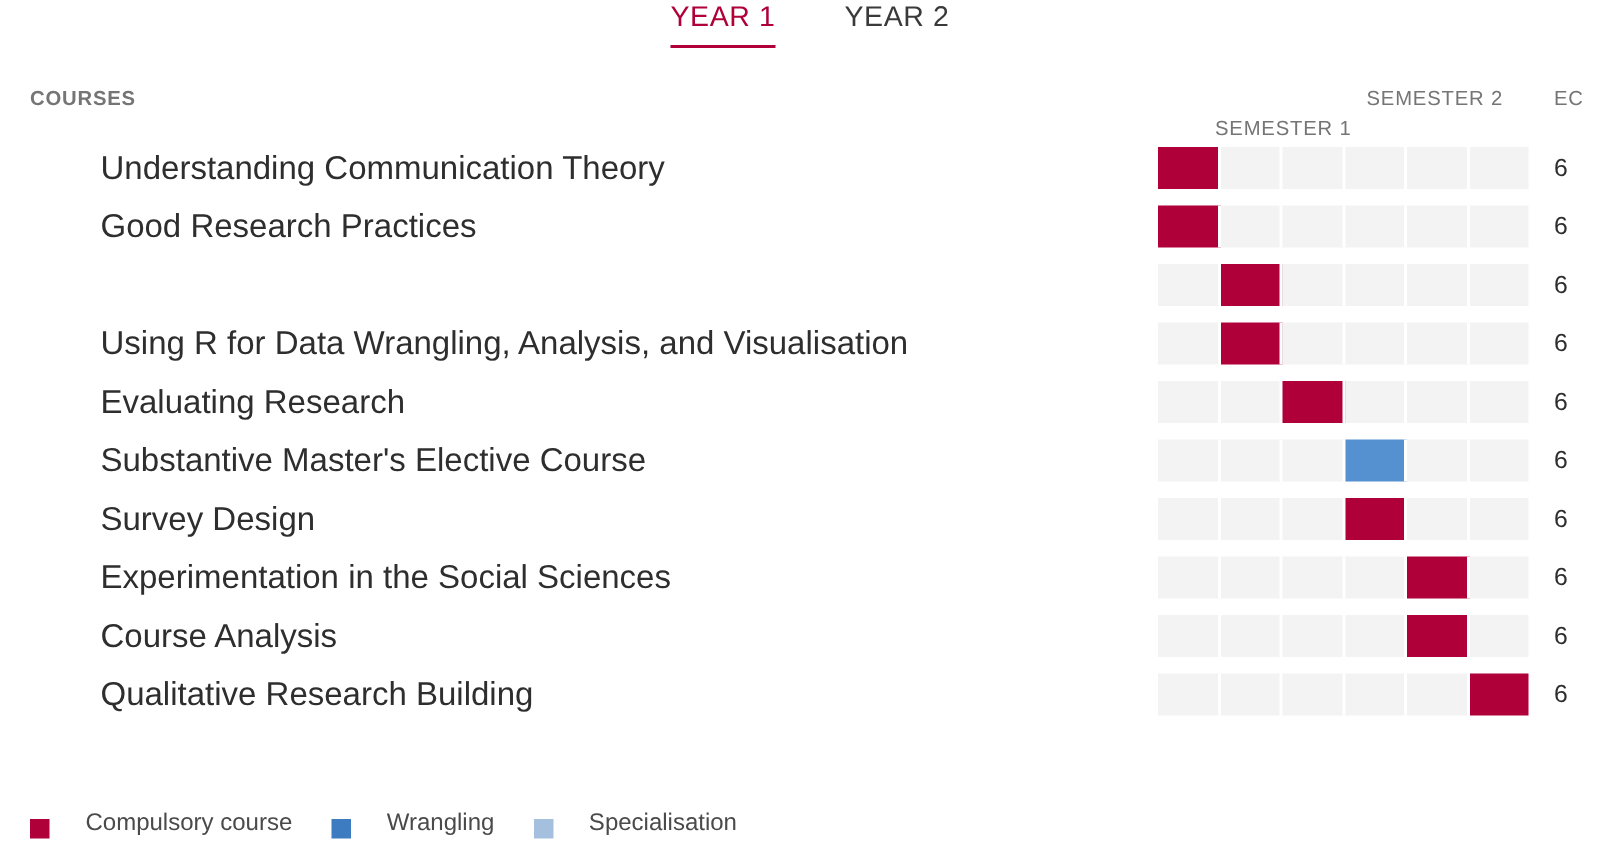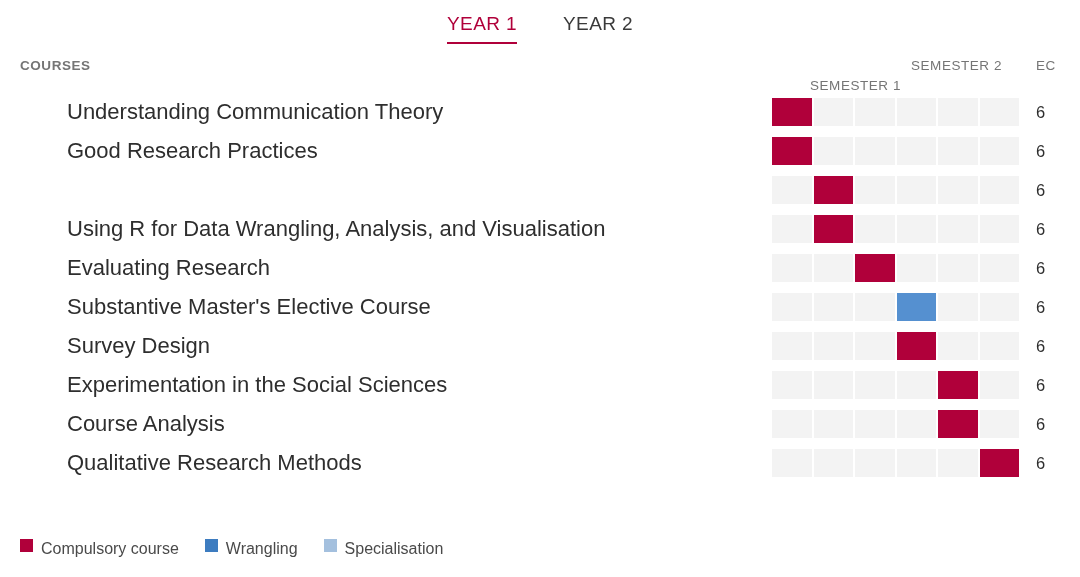--- a/index.html
+++ b/index.html
@@ -18,21 +18,20 @@
     height: 577px;
     background: #ffffff;
   }
 
   
   .tabs {
     display: flex;
     justify-content: center;
     align-items: flex-start;
     gap: 46px;
-    padding-top: 12px;
     height: 50px;
   }
   .tab {
     font-size: 19px;
     letter-spacing: 0.4px;
     color: #3a3a3a;
     padding-bottom: 6px;
     line-height: 24px;
     cursor: pointer;
     border-bottom: 2px solid transparent;
@@ -136,22 +135,22 @@
   .legend {
     position: absolute;
     left: 20px;
     top: 539px;
     display: flex;
     align-items: center;
     gap: 26px;
   }
   .legend-item {
     display: flex;
-    align-items: flex-start;
-    gap: 8px;
+    align-items: flex-end;
+    gap: 24px;
   }
   .swatch {
     width: 13px;
     height: 13px;
     flex: 0 0 13px;
   }
   .swatch.compulsory { background: #b0003a; }
   .swatch.elective   { background: #3d7cc0; }
   .swatch.special    { background: #a4c0de; }
   .legend-label {
@@ -286,21 +285,21 @@
             <div class="cell"></div>
             <div class="cell"></div>
             <div class="cell"></div>
             <div class="cell"></div>
             <div class="cell fill-compulsory"></div>
             <div class="cell"></div>
           </div>
           <div class="ec">6</div>
         </div>
         <div class="row">
-          <div class="course-name">Qualitative Research Methods</div>
+          <div class="course-name">Qualitative Research Building</div>
           <div class="track">
             <div class="cell"></div>
             <div class="cell"></div>
             <div class="cell"></div>
             <div class="cell"></div>
             <div class="cell"></div>
             <div class="cell fill-compulsory"></div>
           </div>
           <div class="ec">6</div>
         </div>

